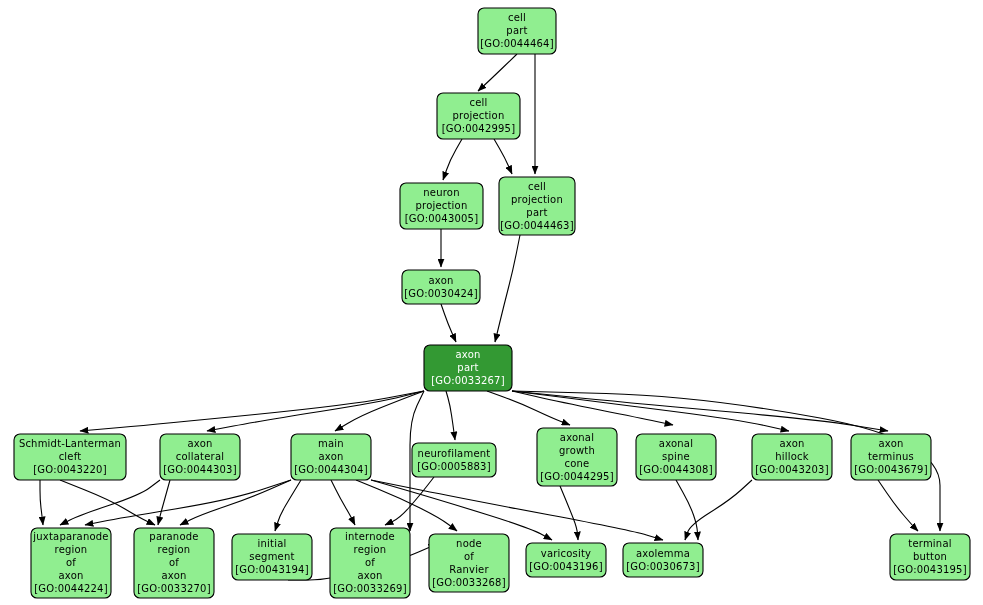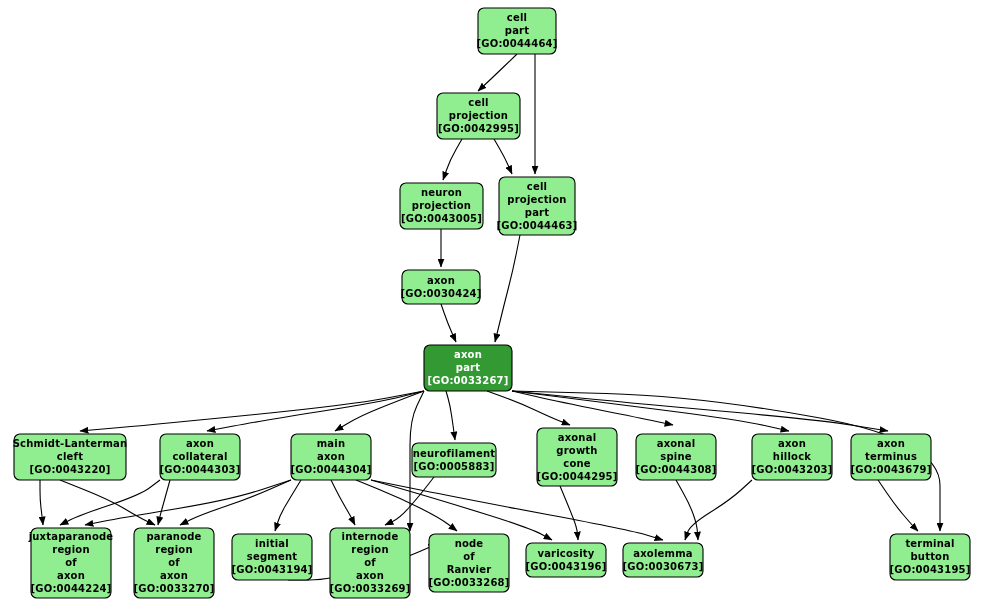--- a/index.html
+++ b/index.html
@@ -11,21 +11,20 @@
   body {
     width: 983px;
     height: 605px;
     font-family: "DejaVu Sans", sans-serif;
     overflow: hidden;
   }
   #graph-root {
     position: relative;
     width: 827px;
     height: 605px;
-    font-weight: bold;
   }
   svg#dag {
     position: absolute;
     top: 0;
     left: 0;
     width: 983px;
     height: 605px;
     shape-rendering: geometricPrecision;
   }
   .edge-path {

